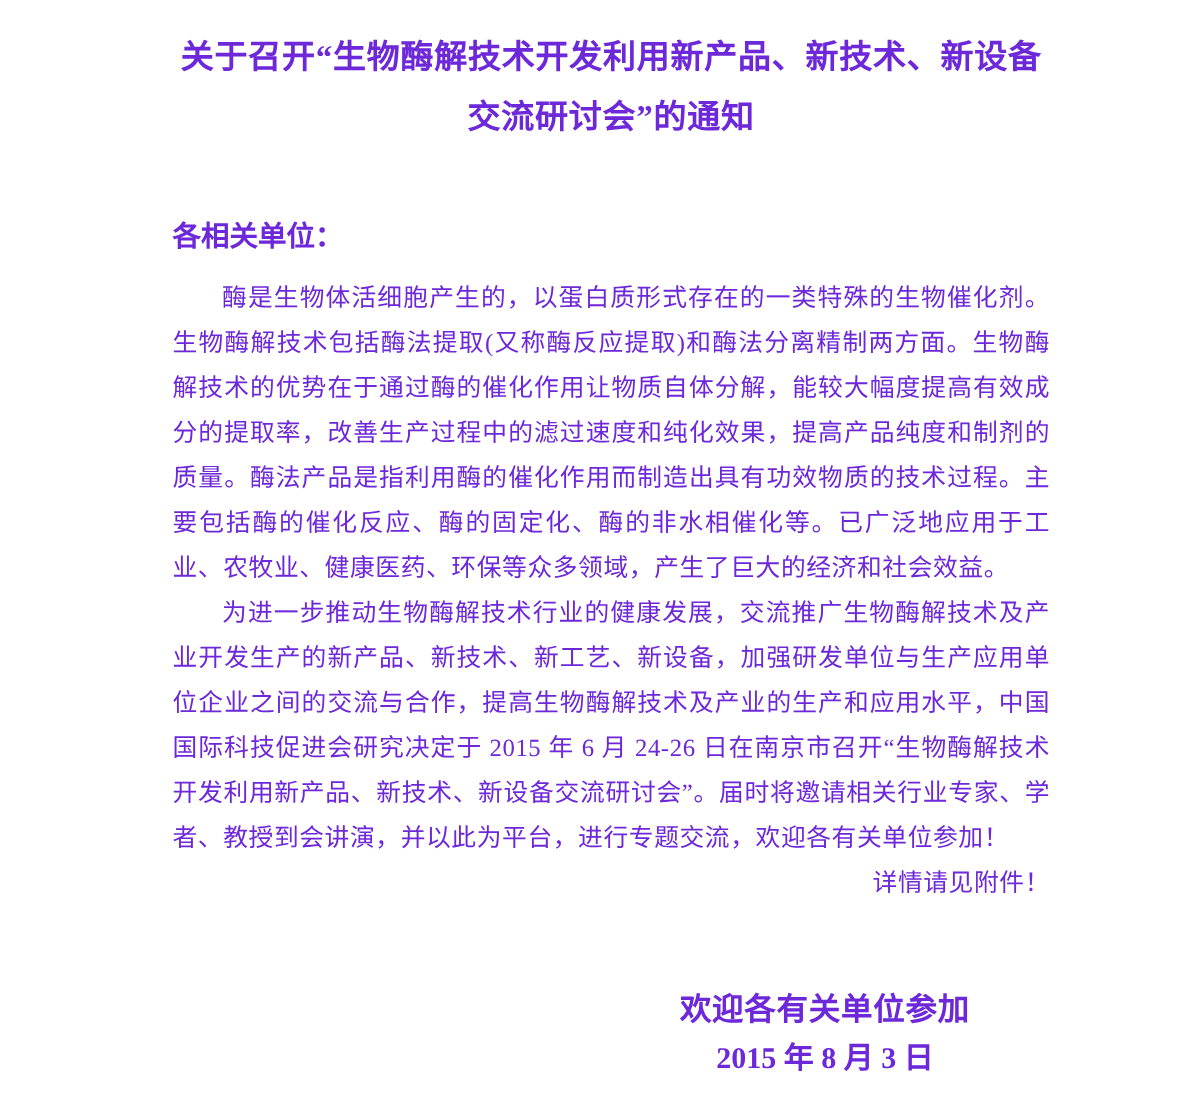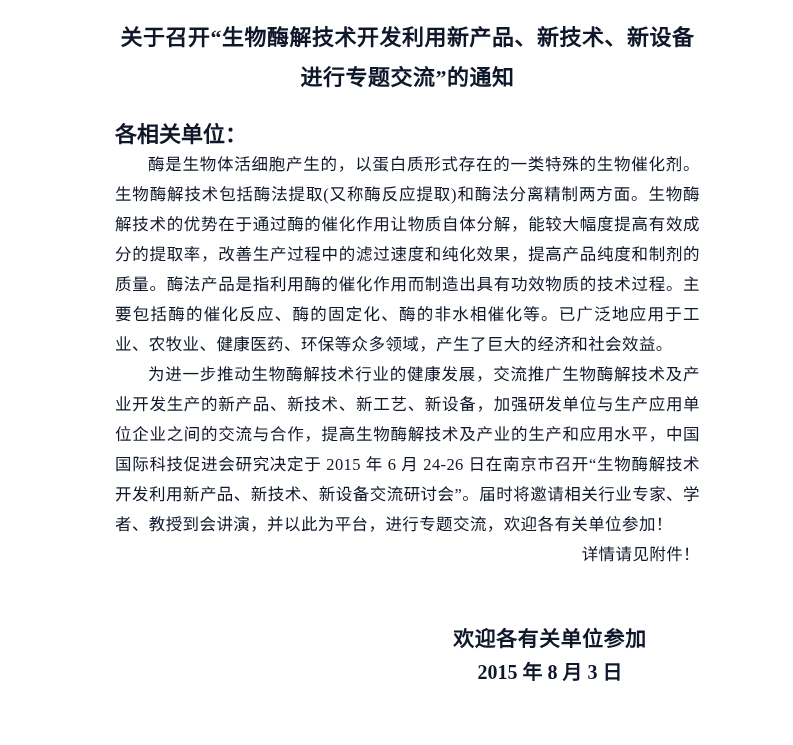--- a/index.html
+++ b/index.html
@@ -5,49 +5,50 @@
   html, body {
     margin: 0;
     padding: 0;
     background: #ffffff;
   }
   .page {
     position: relative;
     width: 793px;
     height: 745px;
     background: #ffffff;
-    color: #0f172a;
+    color: #6d28d9;
     font-family: "Liberation Serif", "DejaVu Serif", serif;
     box-sizing: border-box;
     padding: 18px 93px 0 115px;
     overflow: hidden;
   }
   .doc-title {
     text-align: center;
     font-size: 22px;
     font-weight: bold;
     line-height: 40px;
     letter-spacing: 0.5px;
   }
   .salutation {
-    margin-top: 22px;
-    font-size: 22px;
+    margin-top: 46px;
+    font-size: 19px;
     font-weight: bold;
     line-height: 30px;
   }
   .body-para {
     margin: 0;
     font-size: 16.5px;
     line-height: 30px;
     text-align: justify;
     text-justify: inter-ideograph;
     text-indent: 2em;
     letter-spacing: 0.4px;
   }
   .body-para.first {
+    margin-top: 10px;
   }
   .body-para.attachment-note {
     text-align: right;
   }
   .signature {
     margin-top: 54px;
     margin-left: auto;
     width: 300px;
     text-align: center;
     font-weight: bold;
@@ -62,21 +63,21 @@
     line-height: 36px;
   }
 </style>
 </head>
 <body>
 
 <div class="page">
 
   <div class="doc-title">
     <div>关于召开“生物酶解技术开发利用新产品、新技术、新设备</div>
-    <div>进行专题交流”的通知</div>
+    <div>交流研讨会”的通知</div>
   </div>
 
   <div class="salutation">各相关单位：</div>
 
   <p class="body-para first">酶是生物体活细胞产生的，以蛋白质形式存在的一类特殊的生物催化剂。生物酶解技术包括酶法提取(又称酶反应提取)和酶法分离精制两方面。生物酶解技术的优势在于通过酶的催化作用让物质自体分解，能较大幅度提高有效成分的提取率，改善生产过程中的滤过速度和纯化效果，提高产品纯度和制剂的质量。酶法产品是指利用酶的催化作用而制造出具有功效物质的技术过程。主要包括酶的催化反应、酶的固定化、酶的非水相催化等。已广泛地应用于工业、农牧业、健康医药、环保等众多领域，产生了巨大的经济和社会效益。</p>
 
   <p class="body-para">为进一步推动生物酶解技术行业的健康发展，交流推广生物酶解技术及产业开发生产的新产品、新技术、新工艺、新设备，加强研发单位与生产应用单位企业之间的交流与合作，提高生物酶解技术及产业的生产和应用水平，中国国际科技促进会研究决定于 2015 年 6 月 24-26 日在南京市召开“生物酶解技术开发利用新产品、新技术、新设备交流研讨会”。届时将邀请相关行业专家、学者、教授到会讲演，并以此为平台，进行专题交流，欢迎各有关单位参加！</p>
 
   <p class="body-para attachment-note">详情请见附件！</p>
 

